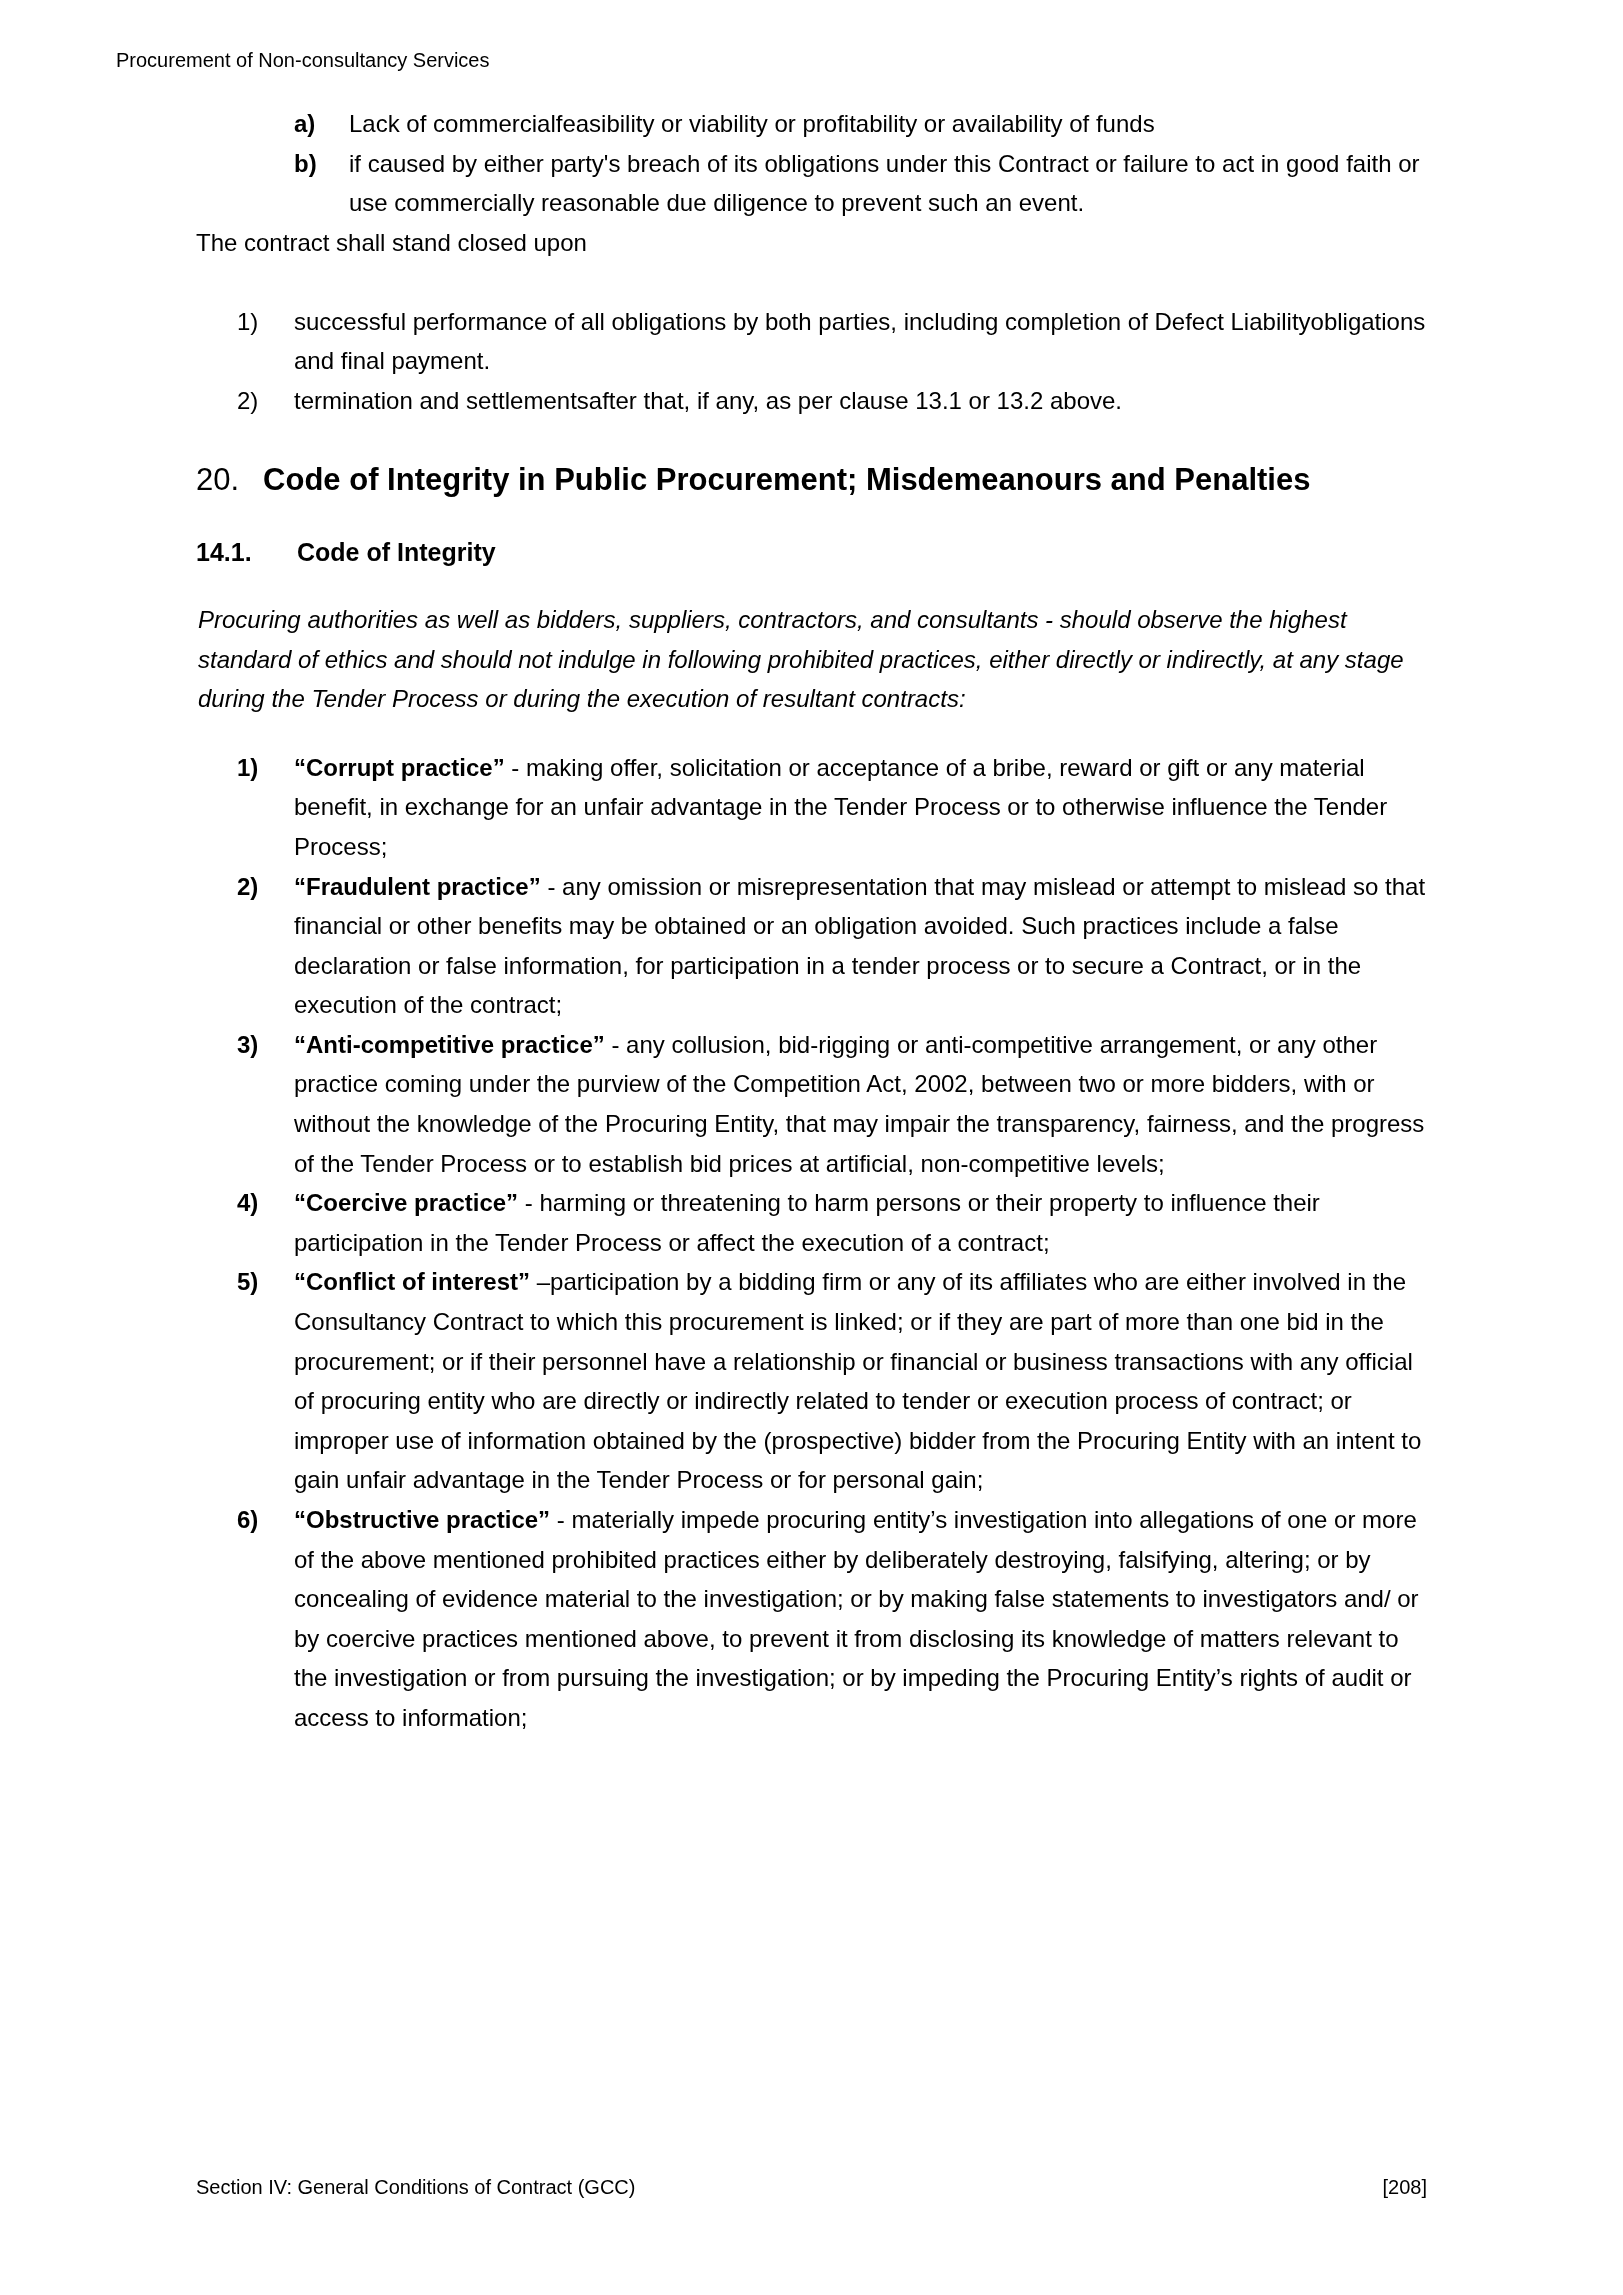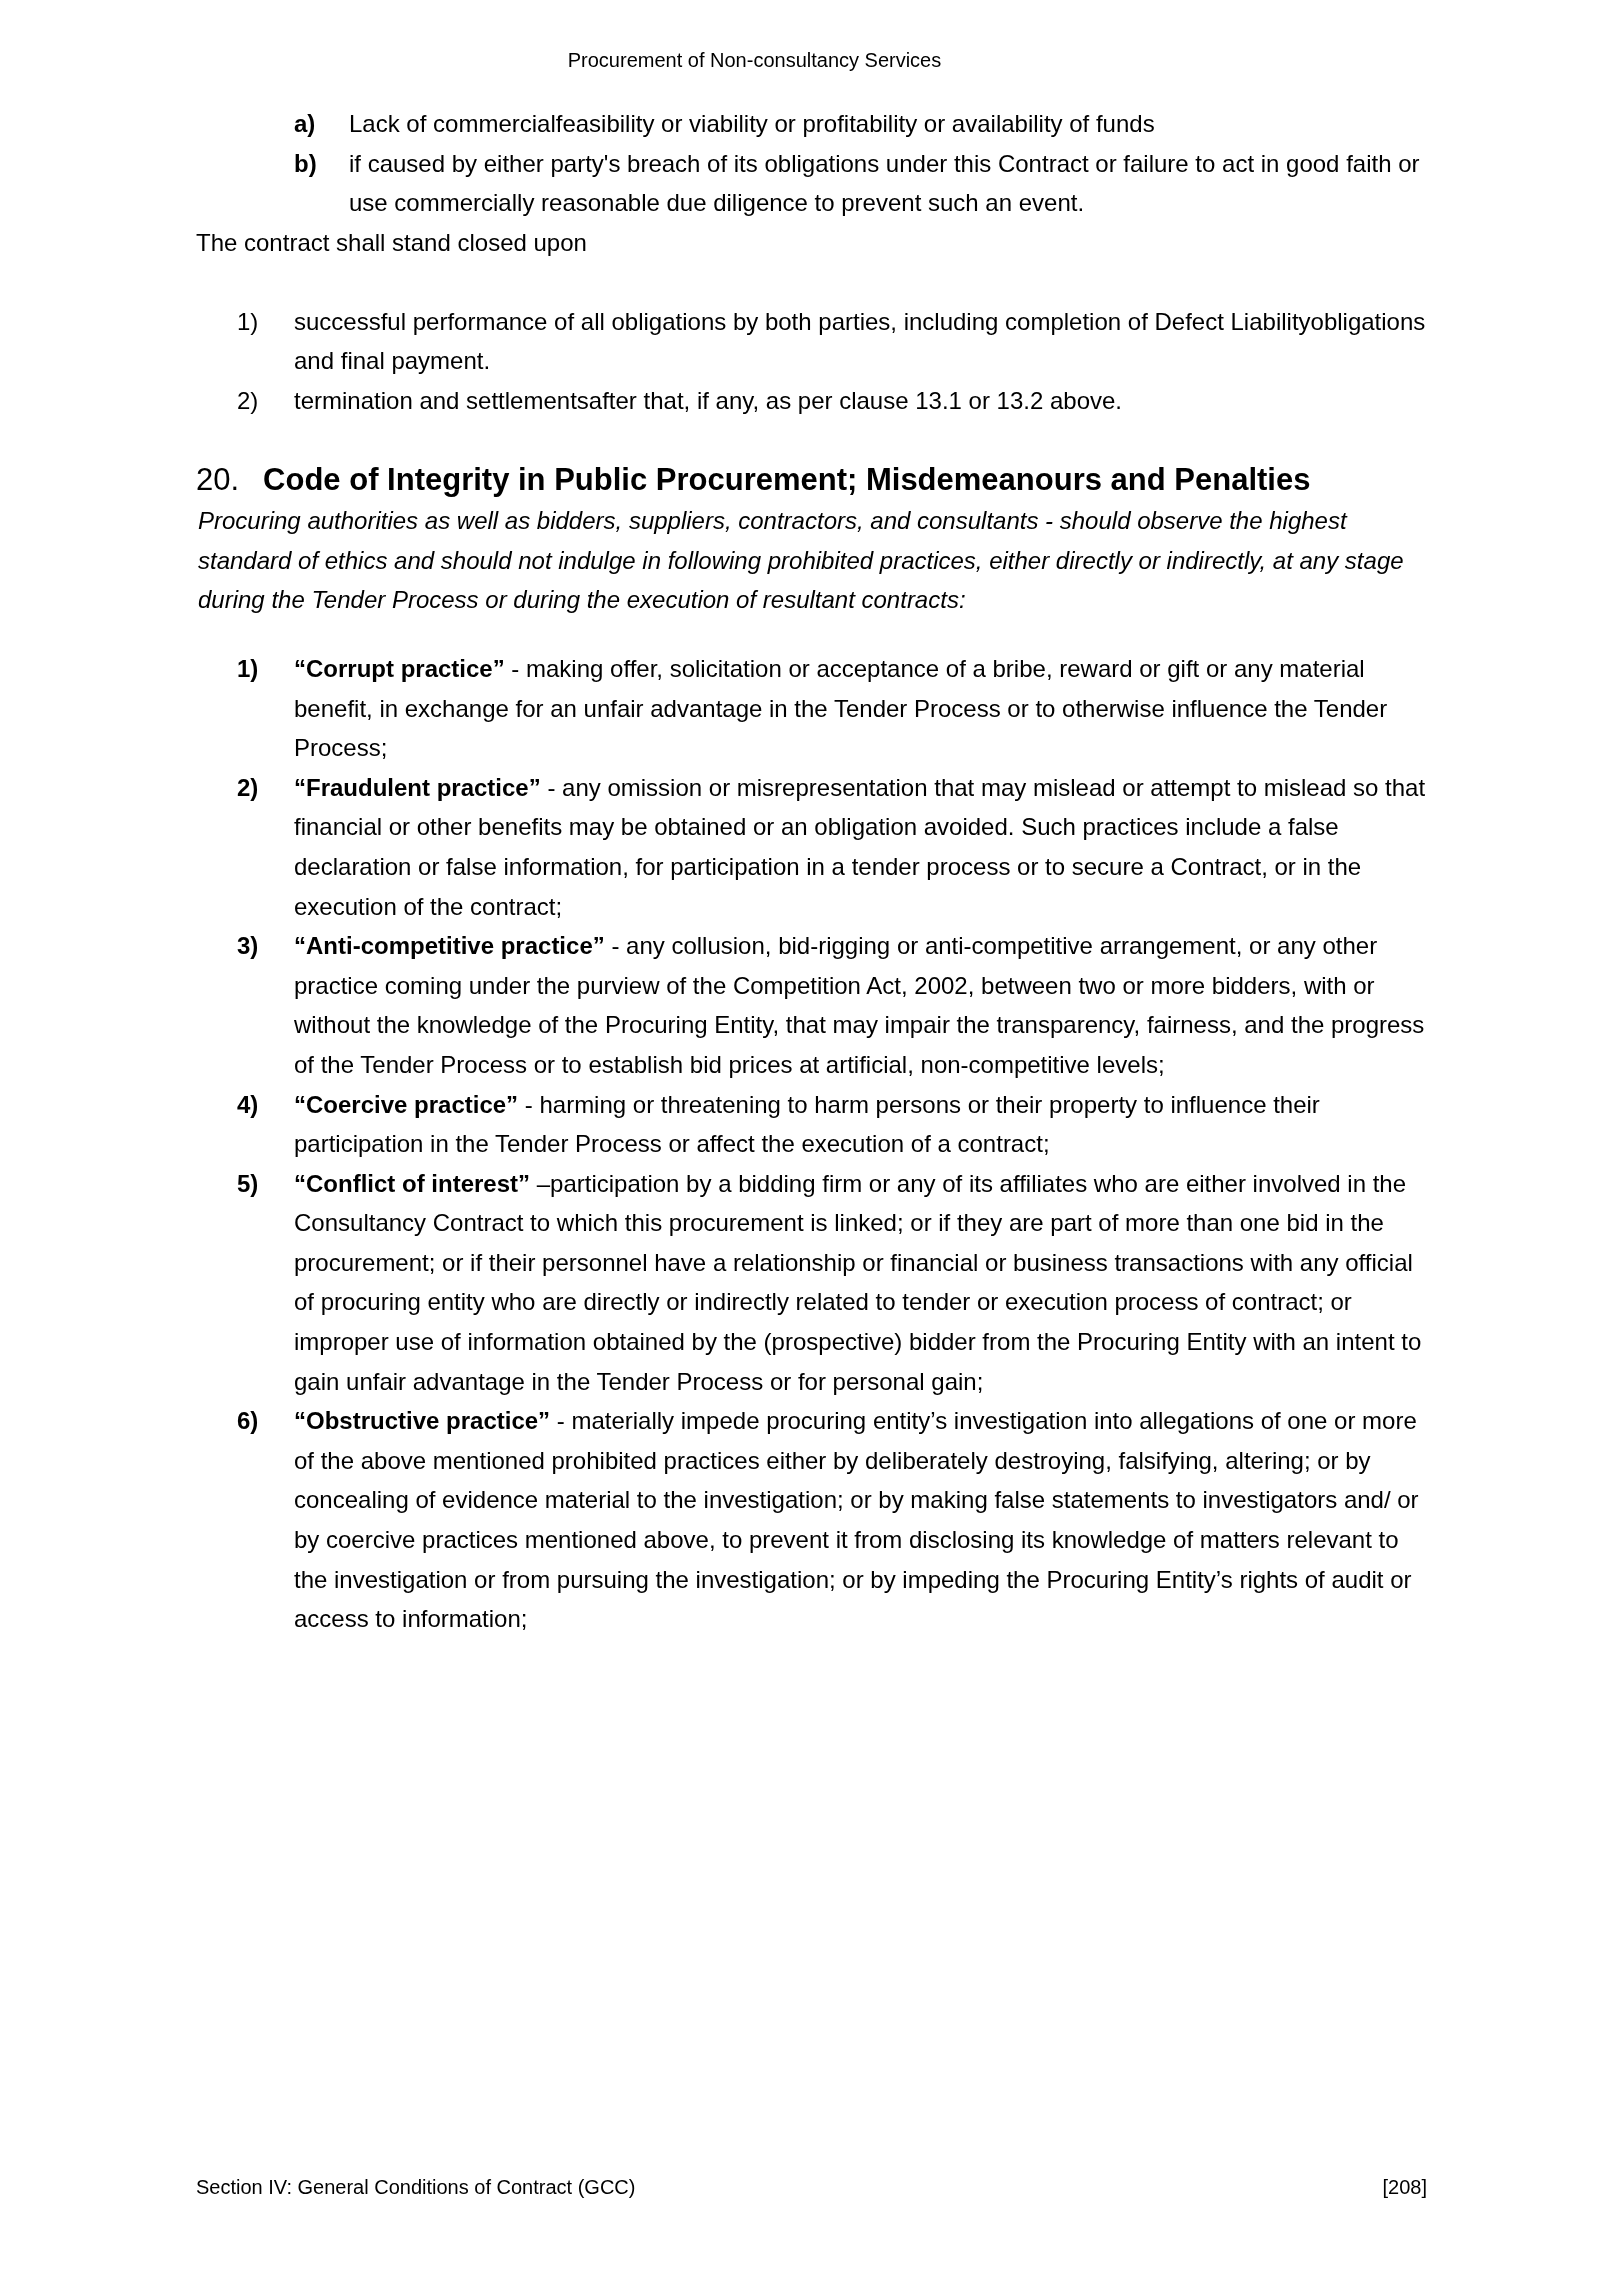--- a/index.html
+++ b/index.html
@@ -11,22 +11,22 @@
     position: relative;
     width: 1623px;
     height: 2295px;
     margin: 0 auto;
     background: #ffffff;
     font-family: "Liberation Sans", sans-serif;
     color: #000000;
     box-sizing: border-box;
   }
   .running-header {
-    padding: 47px 196px 0 82px;
-    text-align: center;
+    padding: 47px 196px 0 116px;
+    text-align: left;
     font-size: 20px;
     line-height: 1.3;
   }
   .content {
     padding: 26px 196px 0 196px;
     font-size: 24px;
     line-height: 1.65;
   }
   .list-item {
     display: flex;
@@ -129,20 +129,24 @@
       <div class="list-item">
         <span class="marker">2)</span>
         <div class="li-text">termination and settlementsafter that, if any, as per clause 13.1 or 13.2 above.</div>
       </div>
     </div>
 
     <div class="h-main">
       <span class="h-main-num">20.</span><span class="h-main-title">Code of Integrity in Public Procurement; Misdemeanours and Penalties</span>
     </div>
 
+    <div class="h-sub">
+      <span class="h-num">14.1.</span>
+      <span class="h-title">Code of Integrity</span>
+    </div>
 
     <div class="intro-para">Procuring authorities as well as bidders, suppliers, contractors, and consultants - should observe the highest standard of ethics and should not indulge in following prohibited practices, either directly or indirectly, at any stage during the Tender Process or during the execution of resultant contracts:</div>
 
     <div class="practice-list">
 
       <div class="list-item">
         <span class="marker">1)</span>
         <div class="li-text"><span class="bold">“Corrupt practice”</span><span> - making offer, solicitation or acceptance of a bribe, reward or gift or any material benefit, in exchange for an unfair advantage in the Tender Process or to otherwise influence the Tender Process;</span></div>
       </div>
 

